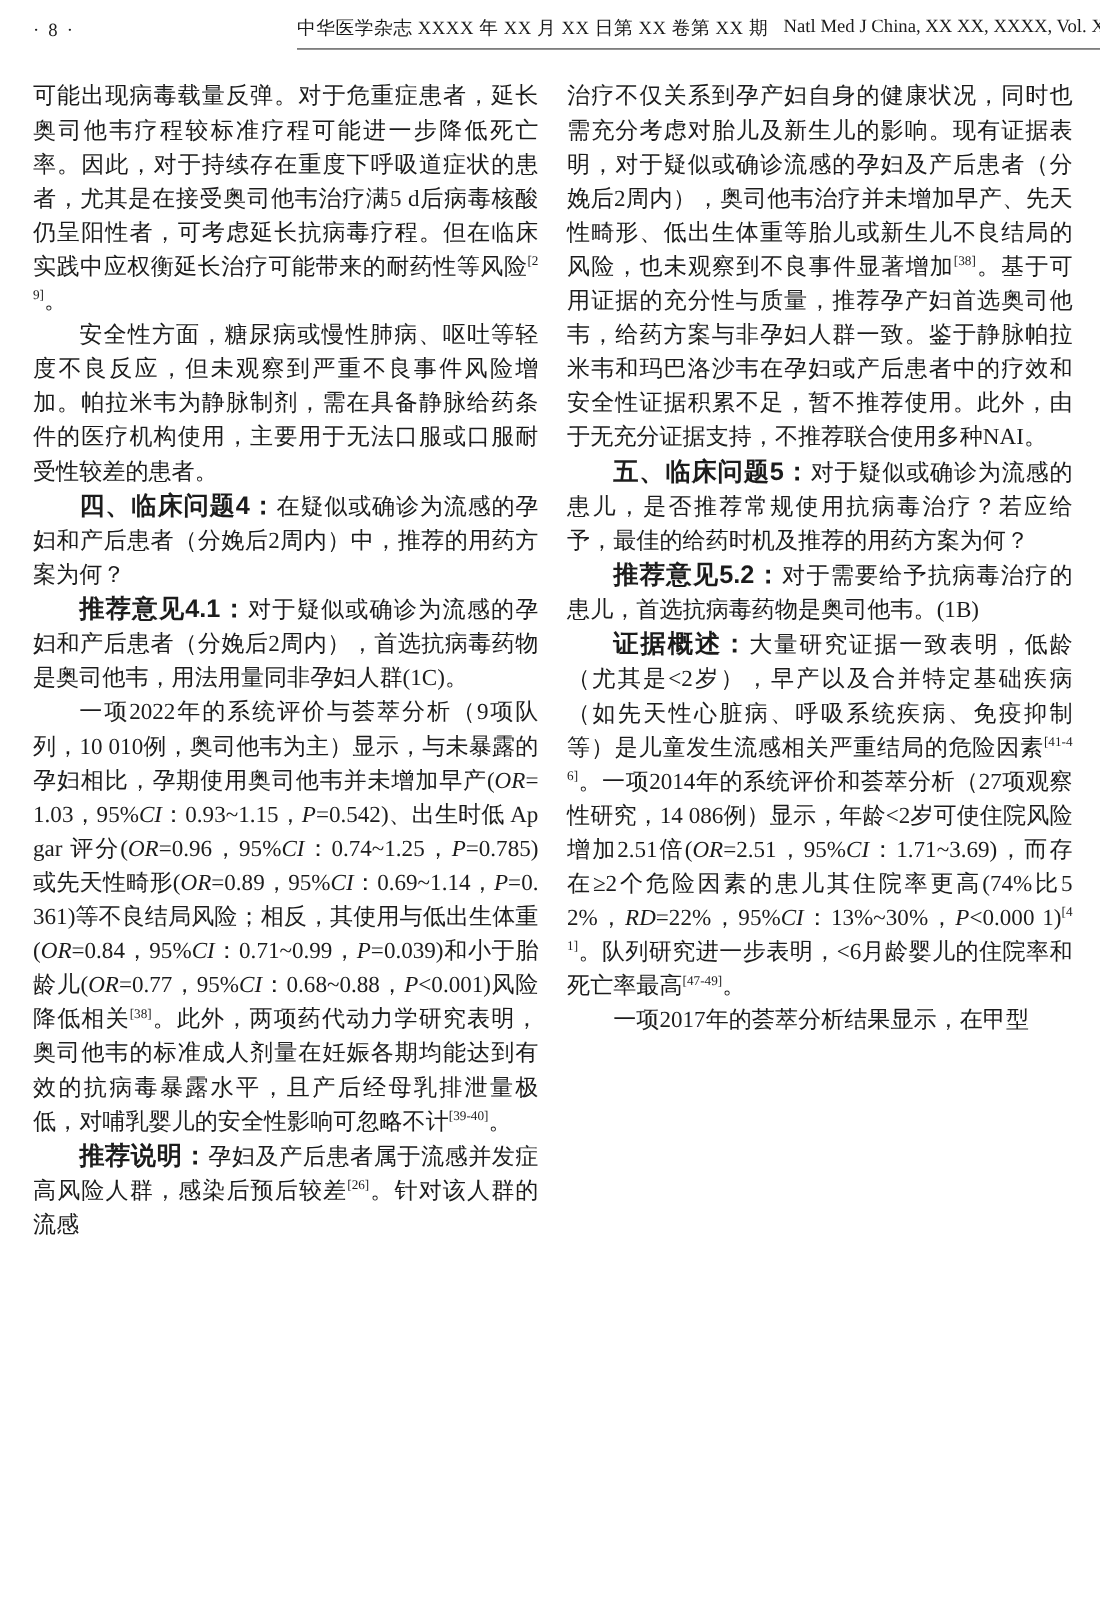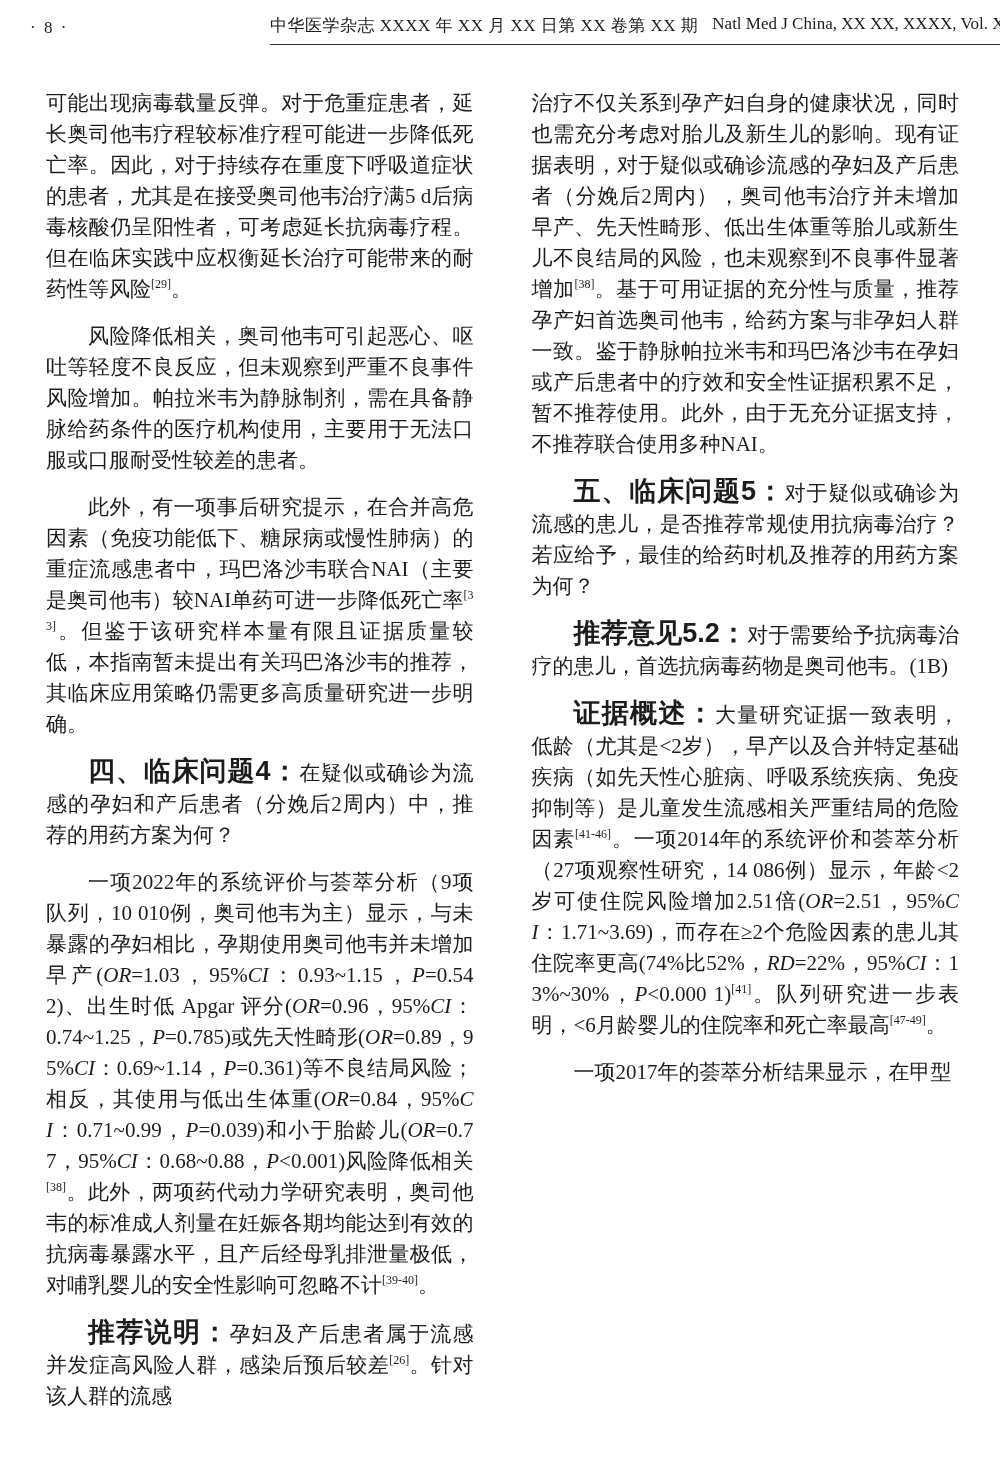--- a/index.html
+++ b/index.html
@@ -15,51 +15,51 @@
   .hdr{display:flex;align-items:flex-end;font-size:17px;}
   .pageno{width:85px;flex:0 0 auto;letter-spacing:2px;padding-bottom:7px;white-space:nowrap;}
   .jline{flex:1 1 auto;margin-left:155px;border-bottom:1.6px solid #2a2a2a;
          padding-bottom:7px;white-space:nowrap;display:flex;justify-content:space-between;}
   .jline .cn{letter-spacing:.5px;}
   .jline .en{margin-left:14px;}
   
   .cols{display:flex;gap:26px;margin-top:27px;}
   .col{flex:1 1 0;min-width:0;}
   p.para{
-    margin:16px;
+    margin:0;
     font-size:21px;
     line-height:31px;
     text-align:justify;
     text-justify:inter-ideograph;
     text-indent:2em;
     word-break:break-all;
   }
   p.para.cont{text-indent:0;}
-  .lead{font-weight:700;font-family:"Liberation Sans","DejaVu Sans",sans-serif;font-size:27px;}
+  .lead{font-weight:700;font-family:"Liberation Sans","DejaVu Sans",sans-serif;font-size:23px;}
   sup.ref{font-size:12px;line-height:0;vertical-align:super;letter-spacing:0;}
   i.var{font-style:italic;}
 </style>
 </head>
 <body>
 
 <div class="page">
   <div class="hdr">
     <span class="pageno">· 8 ·</span>
     <span class="jline">
       <span class="cn">中华医学杂志 XXXX 年 XX 月 XX 日第 XX 卷第 XX 期</span>
       <span class="en">Natl Med J China, XX XX, XXXX, Vol. XX, No. XX</span>
     </span>
   </div>
 
   <div class="cols">
     <div class="col">
         <p class="para cont"><span>可能出现病毒载量反弹。对于危重症患者，延长奥司他韦疗程较标准疗程可能进一步降低死亡率。因此，对于持续存在重度下呼吸道症状的患者，尤其是在接受奥司他韦治疗满5 d后病毒核酸仍呈阳性者，可考虑延长抗病毒疗程。但在临床实践中应权衡延长治疗可能带来的耐药性等风险</span><sup class="ref">[29]</sup><span>。</span></p>
-        <p class="para"><span>风险降低相关，奥司他韦可引起恶心、呕吐等轻度不良反应，但未观察到严重不良事件风险增加。帕拉米韦为静脉制剂，需在具备静脉给药条件的医疗机构使用，主要用于无法口服或口服耐受性较差的患者。</span></p>
-        <p class="para"><span>此外，有一项事后研究提示，在合并高危因素（免疫功能低下、糖尿病或慢性肺病）的重症流感患者中，玛巴洛沙韦联合NAI（主要是奥司他韦）较NAI单药可进一步降低死亡率</span><sup class="ref">[33]</sup><span>。但鉴于该研究样本量有限且证据质量较低，本指南暂未提出有关玛巴洛沙韦的推荐，其临床应用策略仍需更多高质量研究进一步明确。</span></p>
+        <p class="para"><span>安全性方面，糖尿病或慢性肺病、呕吐等轻度不良反应，但未观察到严重不良事件风险增加。帕拉米韦为静脉制剂，需在具备静脉给药条件的医疗机构使用，主要用于无法口服或口服耐受性较差的患者。</span></p>
         <p class="para"><span class="lead">四、临床问题4：</span><span>在疑似或确诊为流感的孕妇和产后患者（分娩后2周内）中，推荐的用药方案为何？</span></p>
+        <p class="para"><span class="lead">推荐意见4.1：</span><span>对于疑似或确诊为流感的孕妇和产后患者（分娩后2周内），首选抗病毒药物是奥司他韦，用法用量同非孕妇人群(1C)。</span></p>
         <p class="para"><span>一项2022年的系统评价与荟萃分析（9项队列，10 010例，奥司他韦为主）显示，与未暴露的孕妇相比，孕期使用奥司他韦并未增加早产(</span><i class="var">OR</i><span>=1.03，95%</span><i class="var">CI</i><span>：0.93~1.15，</span><i class="var">P</i><span>=0.542)、出生时低 Apgar 评分(</span><i class="var">OR</i><span>=0.96，95%</span><i class="var">CI</i><span>：0.74~1.25，</span><i class="var">P</i><span>=0.785)或先天性畸形(</span><i class="var">OR</i><span>=0.89，95%</span><i class="var">CI</i><span>：0.69~1.14，</span><i class="var">P</i><span>=0.361)等不良结局风险；相反，其使用与低出生体重(</span><i class="var">OR</i><span>=0.84，95%</span><i class="var">CI</i><span>：0.71~0.99，</span><i class="var">P</i><span>=0.039)和小于胎龄儿(</span><i class="var">OR</i><span>=0.77，95%</span><i class="var">CI</i><span>：0.68~0.88，</span><i class="var">P</i><span>&lt;0.001)风险降低相关</span><sup class="ref">[38]</sup><span>。此外，两项药代动力学研究表明，奥司他韦的标准成人剂量在妊娠各期均能达到有效的抗病毒暴露水平，且产后经母乳排泄量极低，对哺乳婴儿的安全性影响可忽略不计</span><sup class="ref">[39-40]</sup><span>。</span></p>
         <p class="para"><span class="lead">推荐说明：</span><span>孕妇及产后患者属于流感并发症高风险人群，感染后预后较差</span><sup class="ref">[26]</sup><span>。针对该人群的流感</span></p>
       </div>
     <div class="col">
         <p class="para cont"><span>治疗不仅关系到孕产妇自身的健康状况，同时也需充分考虑对胎儿及新生儿的影响。现有证据表明，对于疑似或确诊流感的孕妇及产后患者（分娩后2周内），奥司他韦治疗并未增加早产、先天性畸形、低出生体重等胎儿或新生儿不良结局的风险，也未观察到不良事件显著增加</span><sup class="ref">[38]</sup><span>。基于可用证据的充分性与质量，推荐孕产妇首选奥司他韦，给药方案与非孕妇人群一致。鉴于静脉帕拉米韦和玛巴洛沙韦在孕妇或产后患者中的疗效和安全性证据积累不足，暂不推荐使用。此外，由于无充分证据支持，不推荐联合使用多种NAI。</span></p>
         <p class="para"><span class="lead">五、临床问题5：</span><span>对于疑似或确诊为流感的患儿，是否推荐常规使用抗病毒治疗？若应给予，最佳的给药时机及推荐的用药方案为何？</span></p>
         <p class="para"><span class="lead">推荐意见5.2：</span><span>对于需要给予抗病毒治疗的患儿，首选抗病毒药物是奥司他韦。(1B)</span></p>
         <p class="para"><span class="lead">证据概述：</span><span>大量研究证据一致表明，低龄（尤其是&lt;2岁），早产以及合并特定基础疾病（如先天性心脏病、呼吸系统疾病、免疫抑制等）是儿童发生流感相关严重结局的危险因素</span><sup class="ref">[41-46]</sup><span>。一项2014年的系统评价和荟萃分析（27项观察性研究，14 086例）显示，年龄&lt;2岁可使住院风险增加2.51倍(</span><i class="var">OR</i><span>=2.51，95%</span><i class="var">CI</i><span>：1.71~3.69)，而存在≥2个危险因素的患儿其住院率更高(74%比52%，</span><i class="var">RD</i><span>=22%，95%</span><i class="var">CI</i><span>：13%~30%，</span><i class="var">P</i><span>&lt;0.000 1)</span><sup class="ref">[41]</sup><span>。队列研究进一步表明，&lt;6月龄婴儿的住院率和死亡率最高</span><sup class="ref">[47-49]</sup><span>。</span></p>
         <p class="para"><span>一项2017年的荟萃分析结果显示，在甲型</span></p>
       </div>

